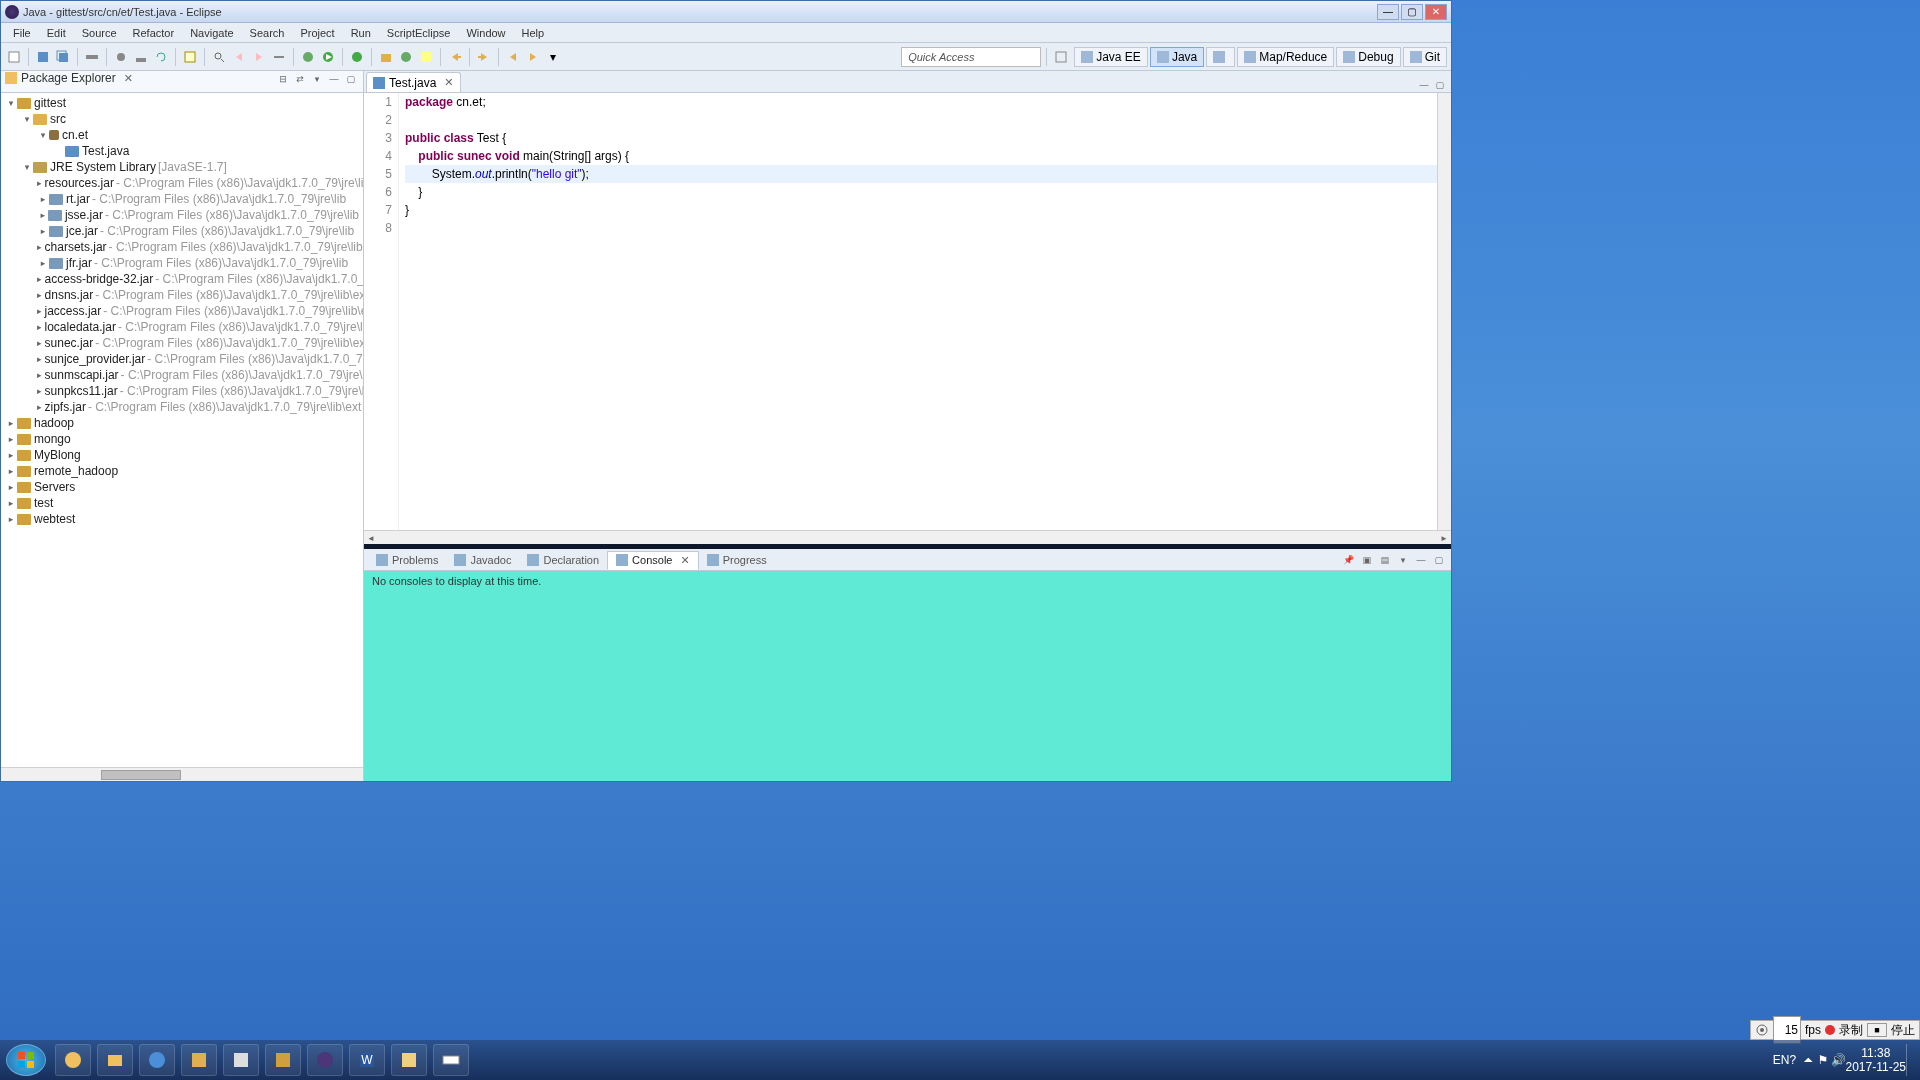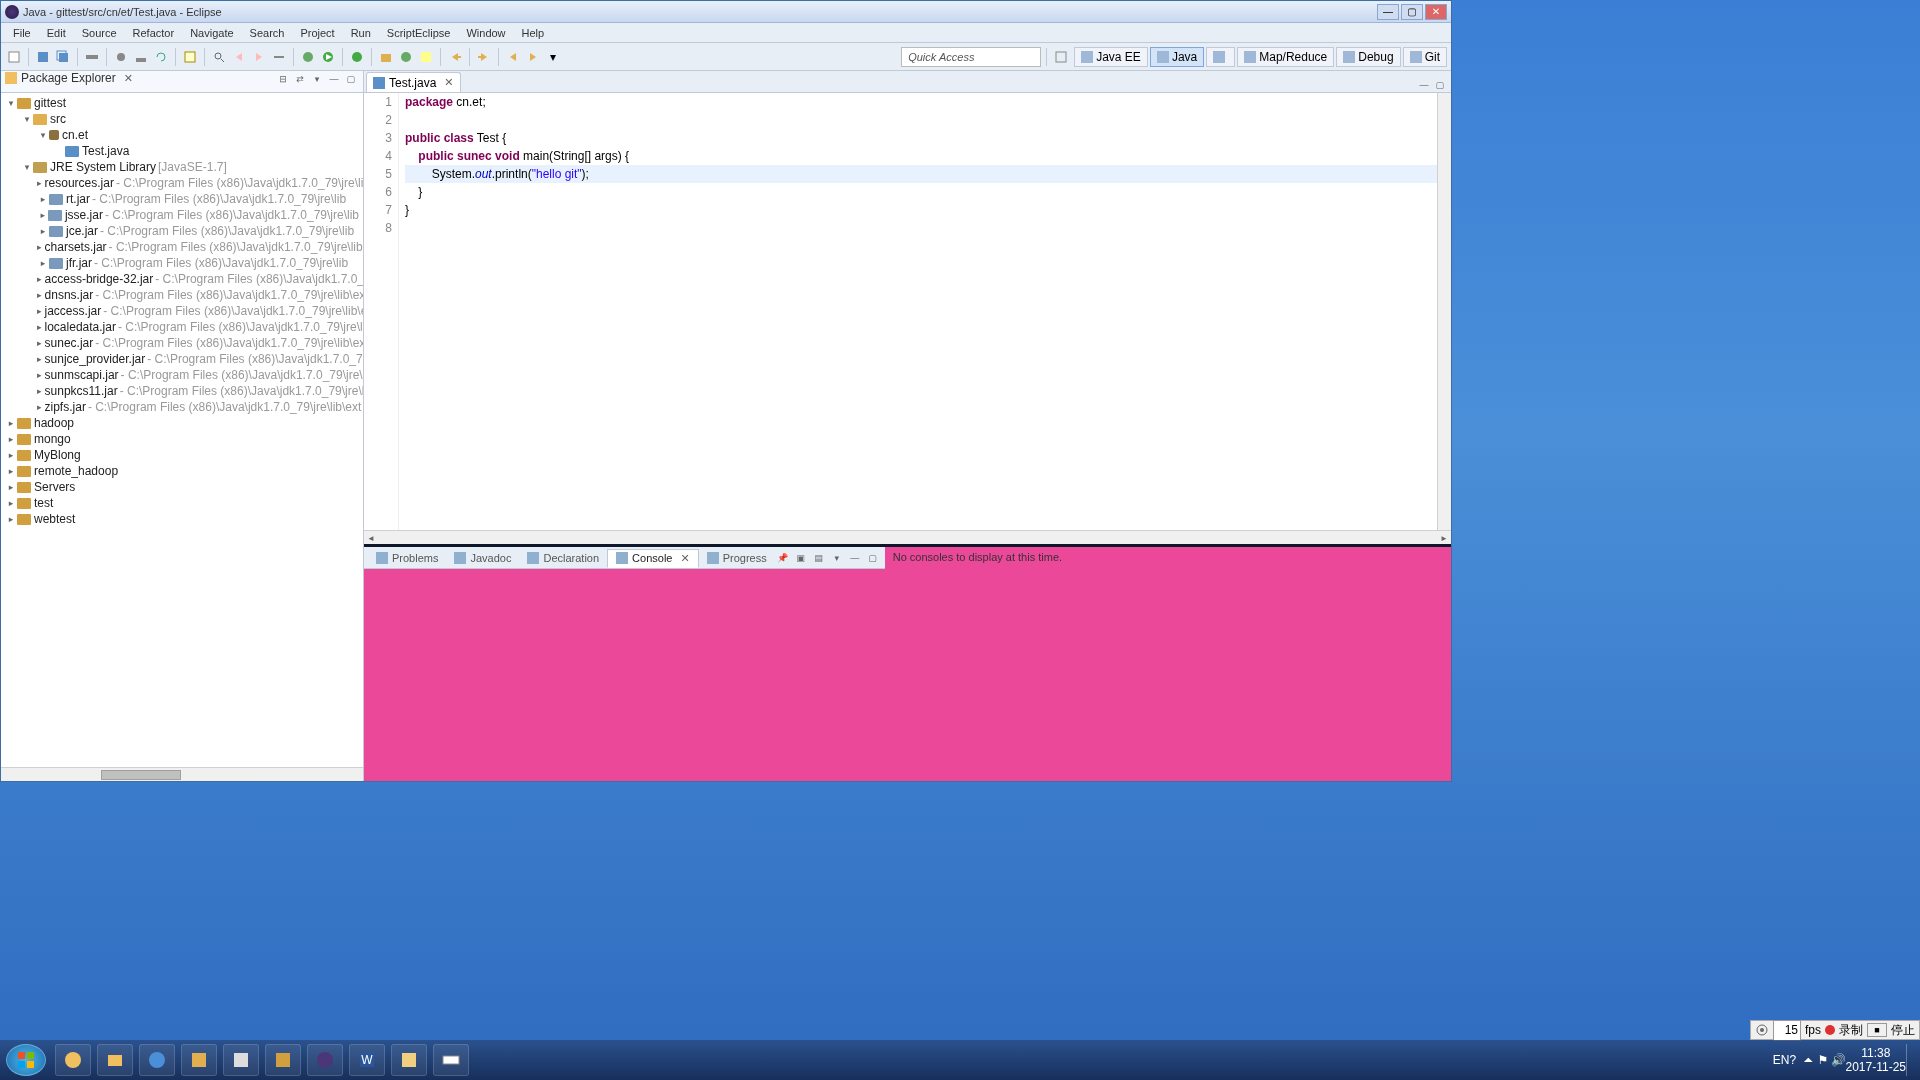--- a/index.html
+++ b/index.html
@@ -66,21 +66,21 @@
 .code div { height: 18px; line-height: 18px; white-space: pre; }
 .highlight-line { background: #e8f2fe; }
 .kw { color: #7f0055; font-weight: bold; }
 .str { color: #2a00ff; }
 .fld { color: #0000c0; font-style: italic; }
 .editor-scroll-v { width: 14px; background: #f0f0f0; border-left: 1px solid #d0d0d0; }
 .editor-scroll-h { height: 14px; background: #f0f0f0; border-top: 1px solid #d0d0d0; display:flex; }
 .editor-scroll-h .arrow { width:14px; height:14px; display:flex;align-items:center;justify-content:center;font-size:8px;color:#666; }
 
 
-.bottom-panel { height: 237px; background: #ec4899; border-top: 3px solid #0f172a; display: flex; }
+.bottom-panel { height: 237px; background: #5eead4; border-top: 5px solid #0f172a; display: flex; flex-direction: column; }
 .btabs { height: 22px; display: flex; align-items: center; background: #e8eef5; border-bottom: 1px solid #c0c9d5; padding: 0 4px; }
 .btab { padding: 2px 8px; font-size: 11px; color: #555; display: flex; align-items: center; gap: 4px; cursor: pointer; }
 .btab.active { background: #fff; border: 1px solid #c0c9d5; border-bottom: 1px solid #fff; margin-bottom: -1px; color: #222; }
 .btab .bicon { width: 12px; height: 12px; background: #90b0d0; }
 .btabs .bacts { margin-left: auto; display: flex; gap: 2px; }
 .btabs .bacts .ba { width: 16px; height: 14px; cursor: pointer; display:flex;align-items:center;justify-content:center;font-size:9px;color:#666; }
 .bcontent { flex: 1; padding: 4px 8px; font-size: 11px; color: #333; }
 
 
 .status-bar { height: 18px; background: #e8eef5; border-top: 1px solid #c0c9d5; display: flex; align-items: center; padding: 0 8px; font-size: 11px; color: #555; }
@@ -89,21 +89,21 @@
 
 .taskbar { position: absolute; bottom: 0; left: 0; width: 100%; height: 40px; background: linear-gradient(to bottom, rgba(40,70,120,0.7), rgba(20,40,80,0.9)); display: flex; align-items: center; padding: 0 6px; }
 .start-btn { width: 40px; height: 32px; background: radial-gradient(circle, #4fb4e8, #1a6fb0); border-radius: 50%; margin-right: 6px; cursor: pointer; border: 1px solid rgba(255,255,255,0.3); display:flex;align-items:center;justify-content:center; }
 .task-item { width: 36px; height: 32px; margin: 0 3px; border-radius: 3px; background: rgba(255,255,255,0.08); cursor: pointer; display:flex; align-items:center; justify-content:center; border:1px solid rgba(255,255,255,0.15); }
 .tray { margin-left: auto; display: flex; align-items: center; gap: 0; color: #fff; font-size: 11px; }
 .tray .clock { text-align: center; line-height: 1.2; }
 .tray .tray-icon { width: 14px; height: 14px; display:inline-block; }
 
 
 .rec-widget { position: absolute; bottom: 40px; right: 0; height: 20px; background: #f0f0f0; border: 1px solid #aaa; display: flex; align-items: center; padding: 0 4px; gap: 4px; font-size: 11px; }
-.rec-widget .rinput { width: 28px; height: 21px; border: 1px solid #999; padding: 0 2px; text-align:right; }
+.rec-widget .rinput { width: 28px; height: 28px; border: 1px solid #999; padding: 0 2px; text-align:right; }
 .rec-widget .rbtn { width: 20px; height: 14px; border: 1px solid #999; display:flex; align-items:center; justify-content:center; font-size:9px; cursor:pointer; }
 .rec-widget .rec-dot { width: 10px; height: 10px; background: #e03030; border-radius: 50%; }
 .rec-gear { width:14px; height:14px; }
 
 svg { display: block; }
 </style>
 </head>
 <body>
 
 <div class="eclipse-window">

